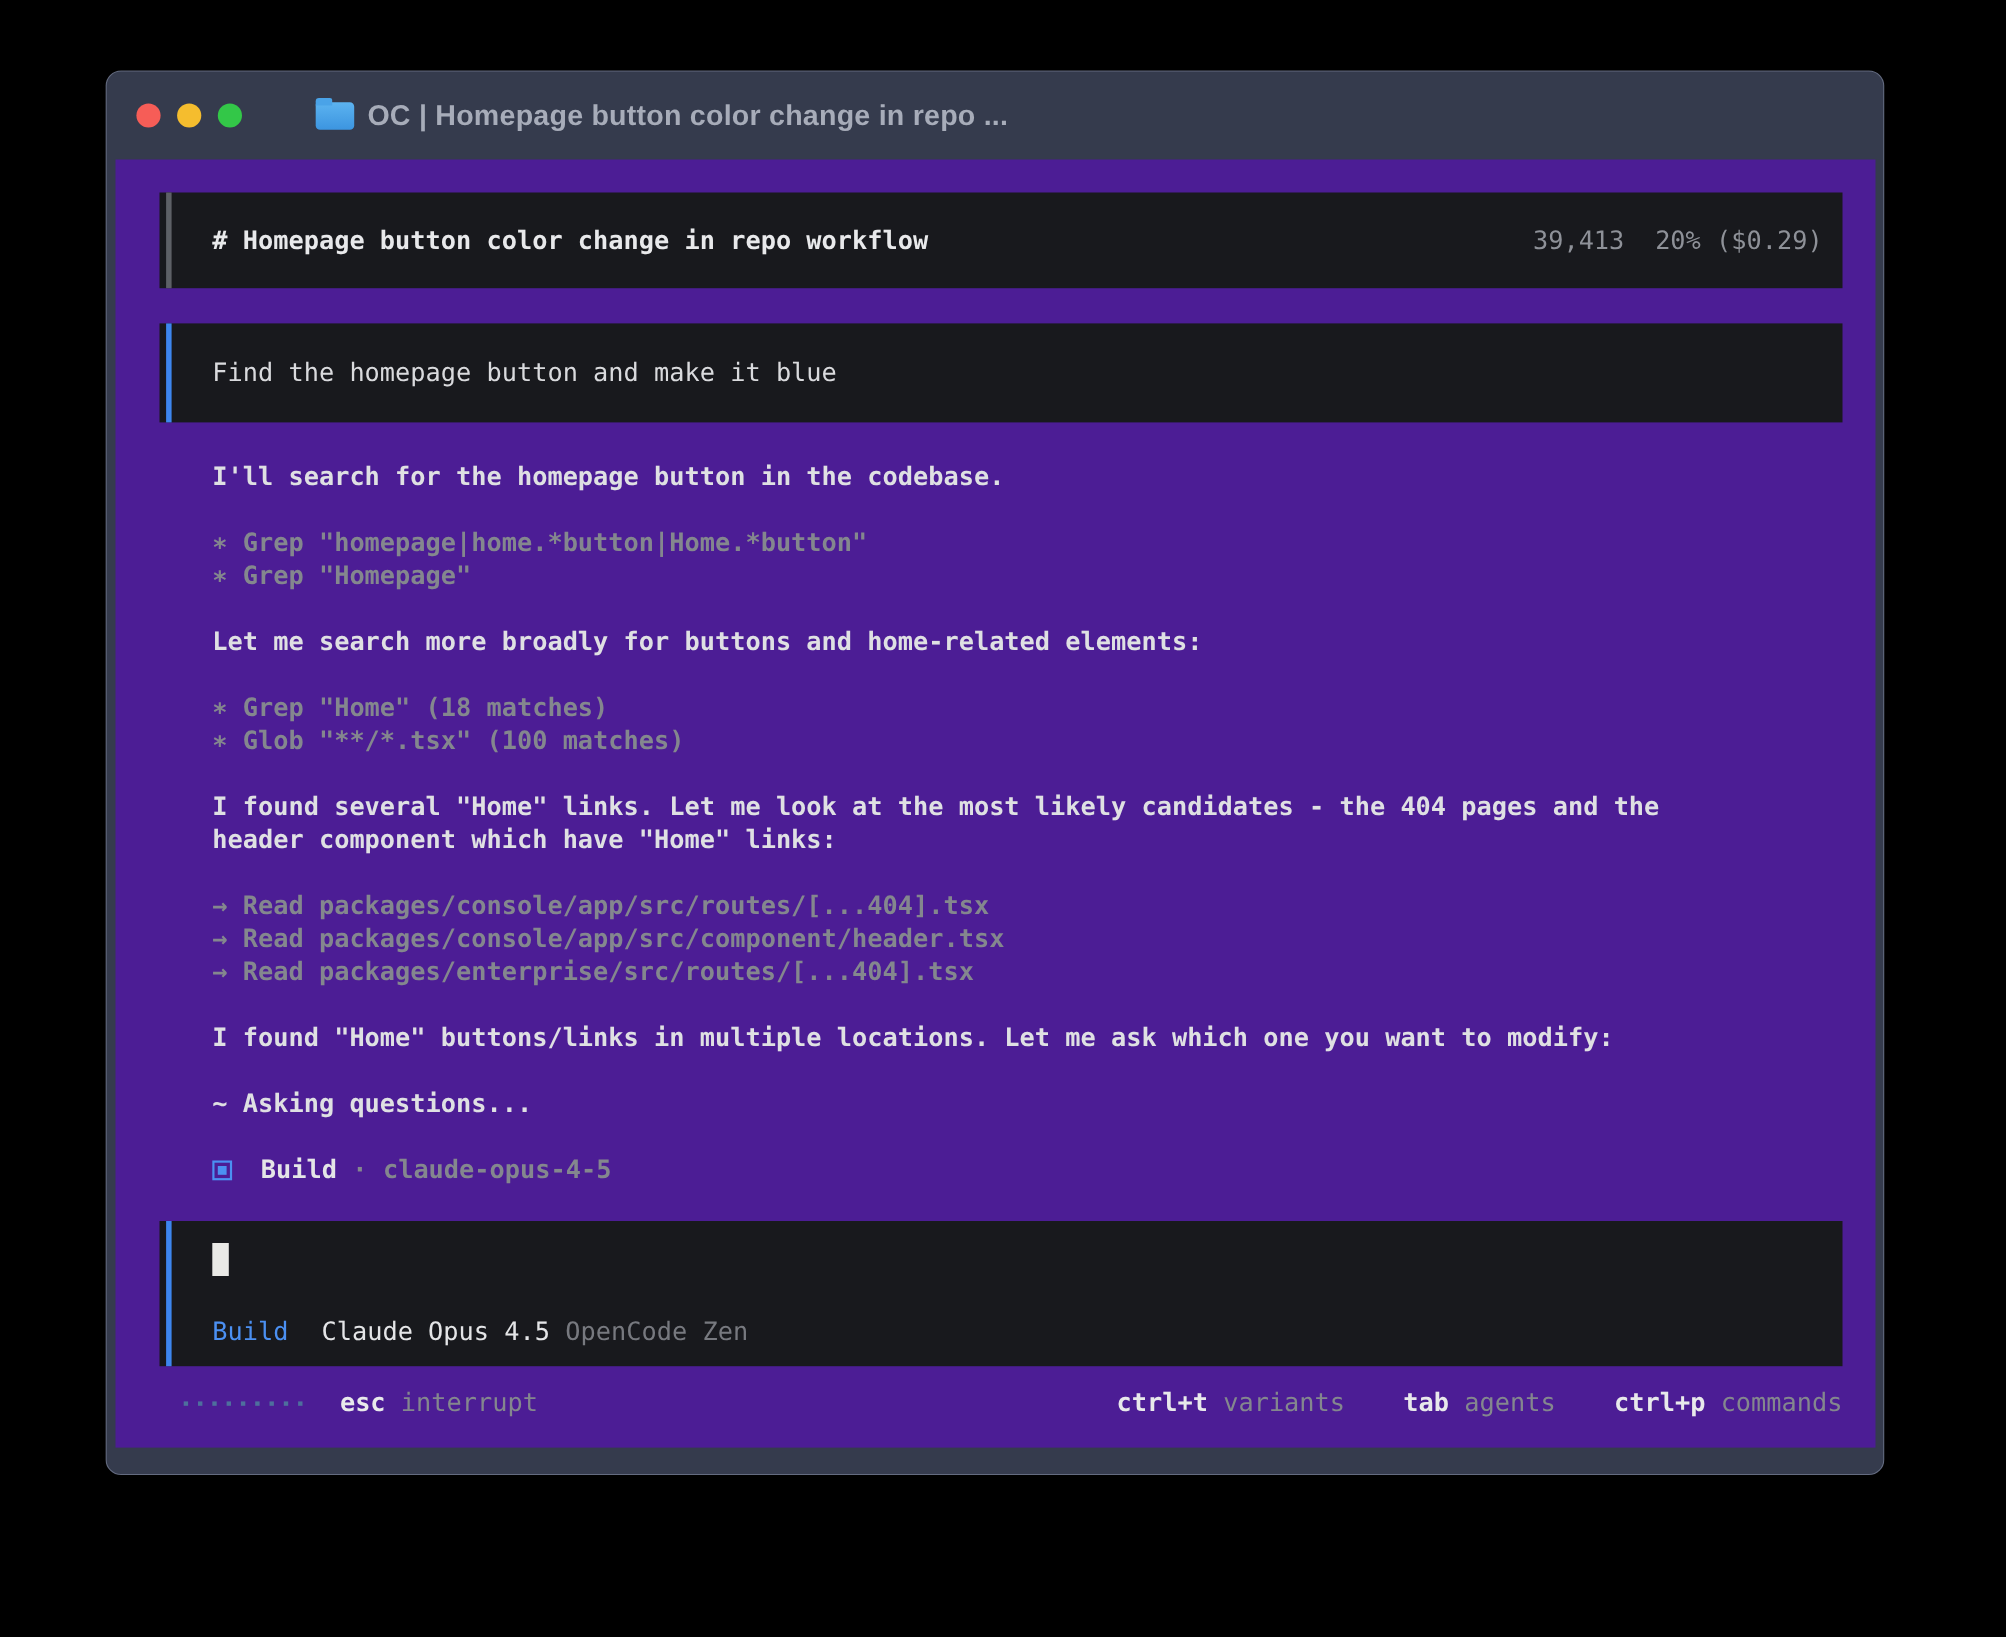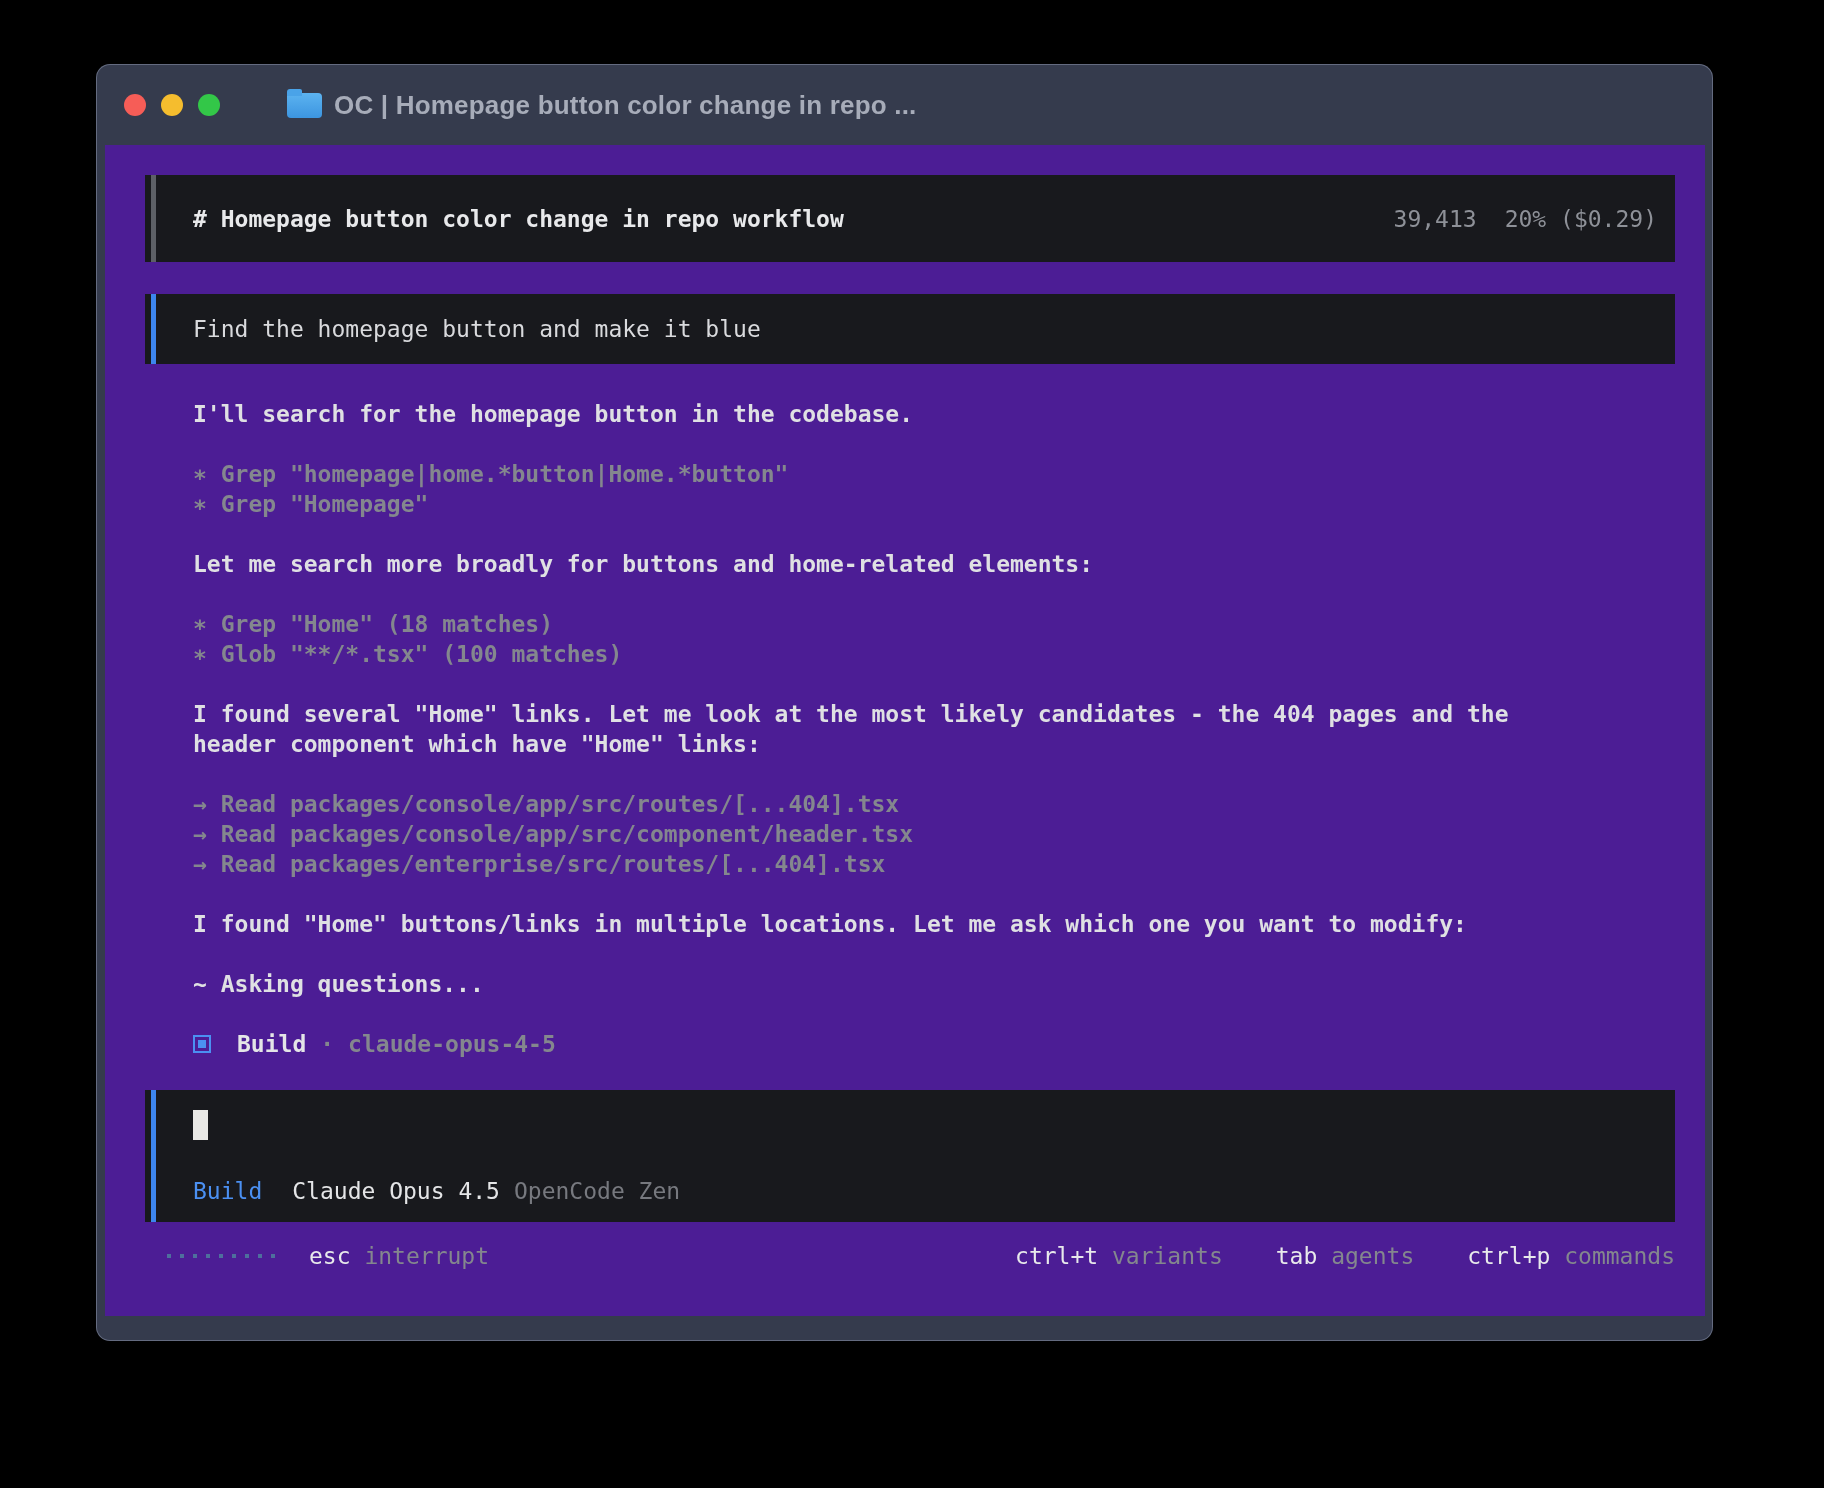--- a/index.html
+++ b/index.html
@@ -33,21 +33,21 @@
   .block .bar { position:absolute; left:6px; top:0; bottom:0; width:5px; }
   .bar.gray { background:#5d6066; }
   .bar.blue { background:#3d86ee; }
 
   .session-header { margin-top:30px; height:87px; display:flex; align-items:center;
                     padding:0 18px 0 48px; font-size:23px; }
   .session-title { font-weight:bold; color:#e8e9eb; }
   .session-stats { margin-left:auto; color:#8e9198; display:flex; }
   .session-stats .tokens { margin-right:28px; }
 
-  .user-msg { margin-top:32px; height:70px; display:flex; align-items:center;
+  .user-msg { margin-top:32px; height:90px; display:flex; align-items:center;
               padding:0 18px 0 48px; font-size:23px; color:#d9dadd; }
 
   .chat { margin:35px 30px 0 88px; font-size:23px; line-height:30px;font-weight:bold; }
   .chat .line { height:30px; white-space:pre; }
   .chat .line.text { color:#dfe0e3; }
   .chat .line.dim  { color:#84878e; }
   .chat .line.agent { display:flex; align-items:center; }
   .agent-icon { position:relative; width:18px; height:18px; border:2px solid #4b90f2;
                 display:inline-block; margin-right:26px; }
   .agent-icon::before { content:""; position:absolute; left:3px; top:3px;
@@ -61,21 +61,21 @@
   .model-row { position:absolute; left:48px; bottom:18px; display:flex; font-size:23px; }
   .model-row .agent  { color:#4b90f2; margin-right:30px; }
   .model-row .model  { color:#e4e5e7; }
   .model-row .provider { color:#77797f; margin-left:14px; }
 
   .statusbar { margin:16px 30px 0 40px; height:36px; display:flex; align-items:center;
                font-size:23px; }
   .spinner { display:flex; gap:9px; align-items:center; margin-left:22px; }
   .spinner span { width:4px; height:4px; background:#4e6f9d; display:block; }
   .esc-group { margin-left:34px; }
-  .key   { color:#e8e9eb; font-weight:normal; }
+  .key   { color:#e8e9eb; font-weight:bold; }
   .hint  { color:#84878e; }
   .shortcuts { margin-left:auto; display:flex; gap:53px; }
   .shortcut { white-space:pre; }
 </style>
 </head>
 <body>
 
 <div class="window">
 
   <div class="titlebar">

